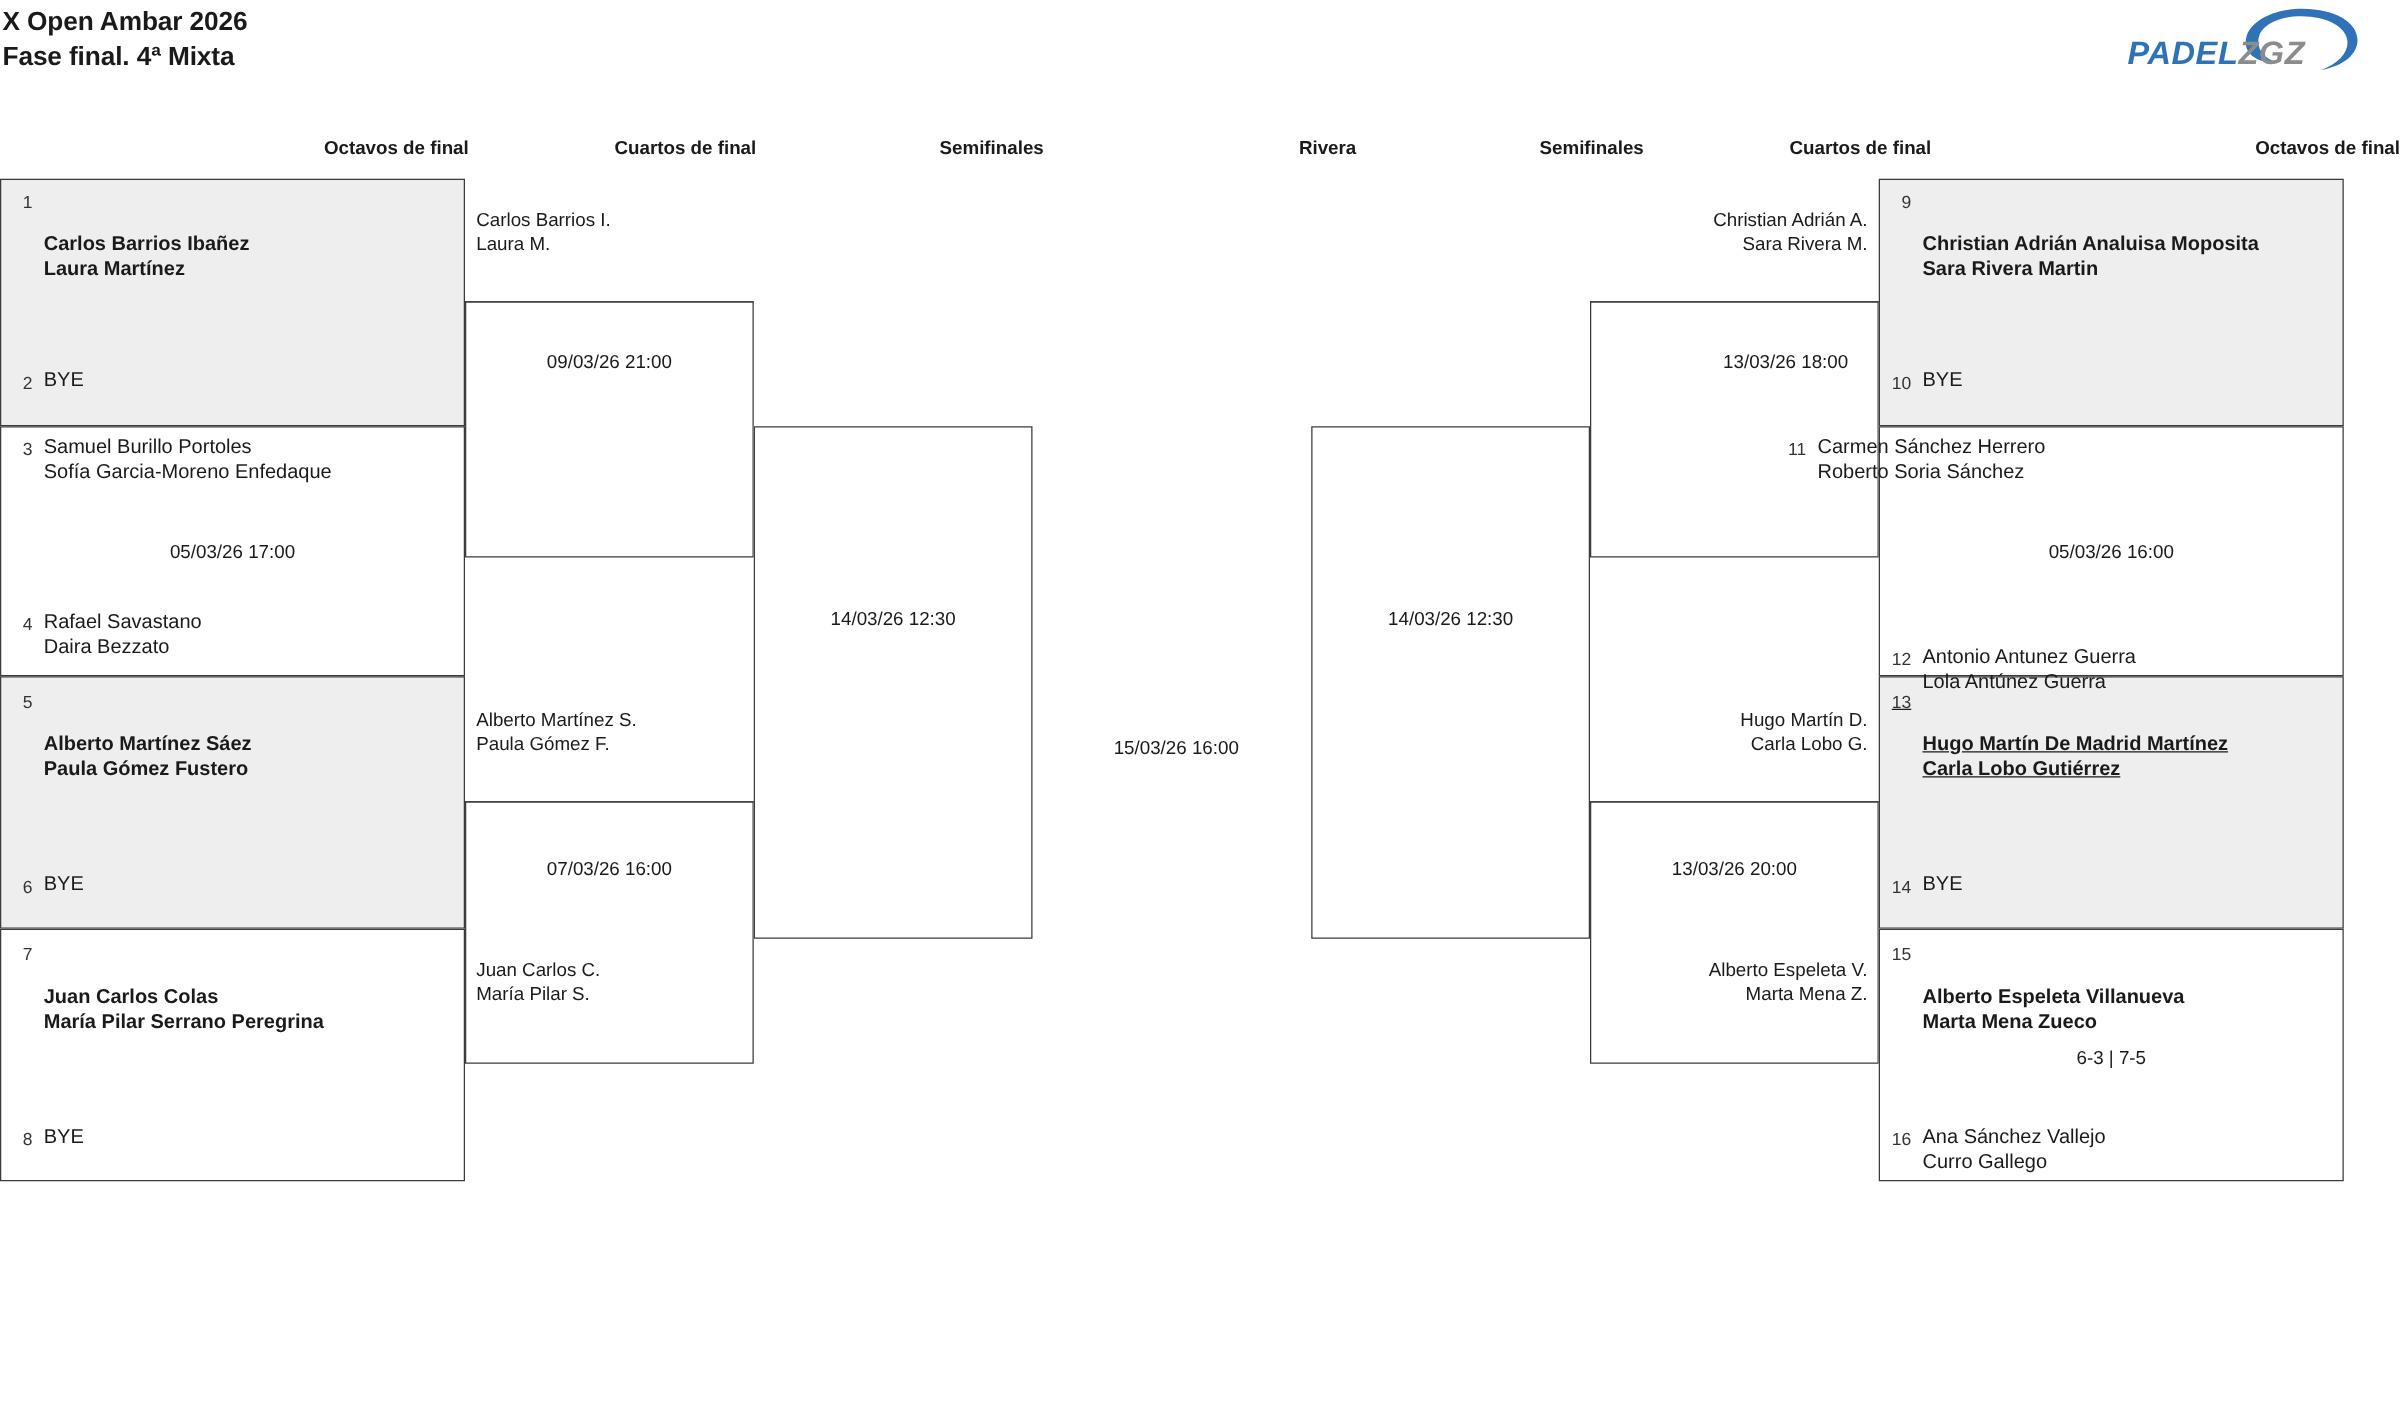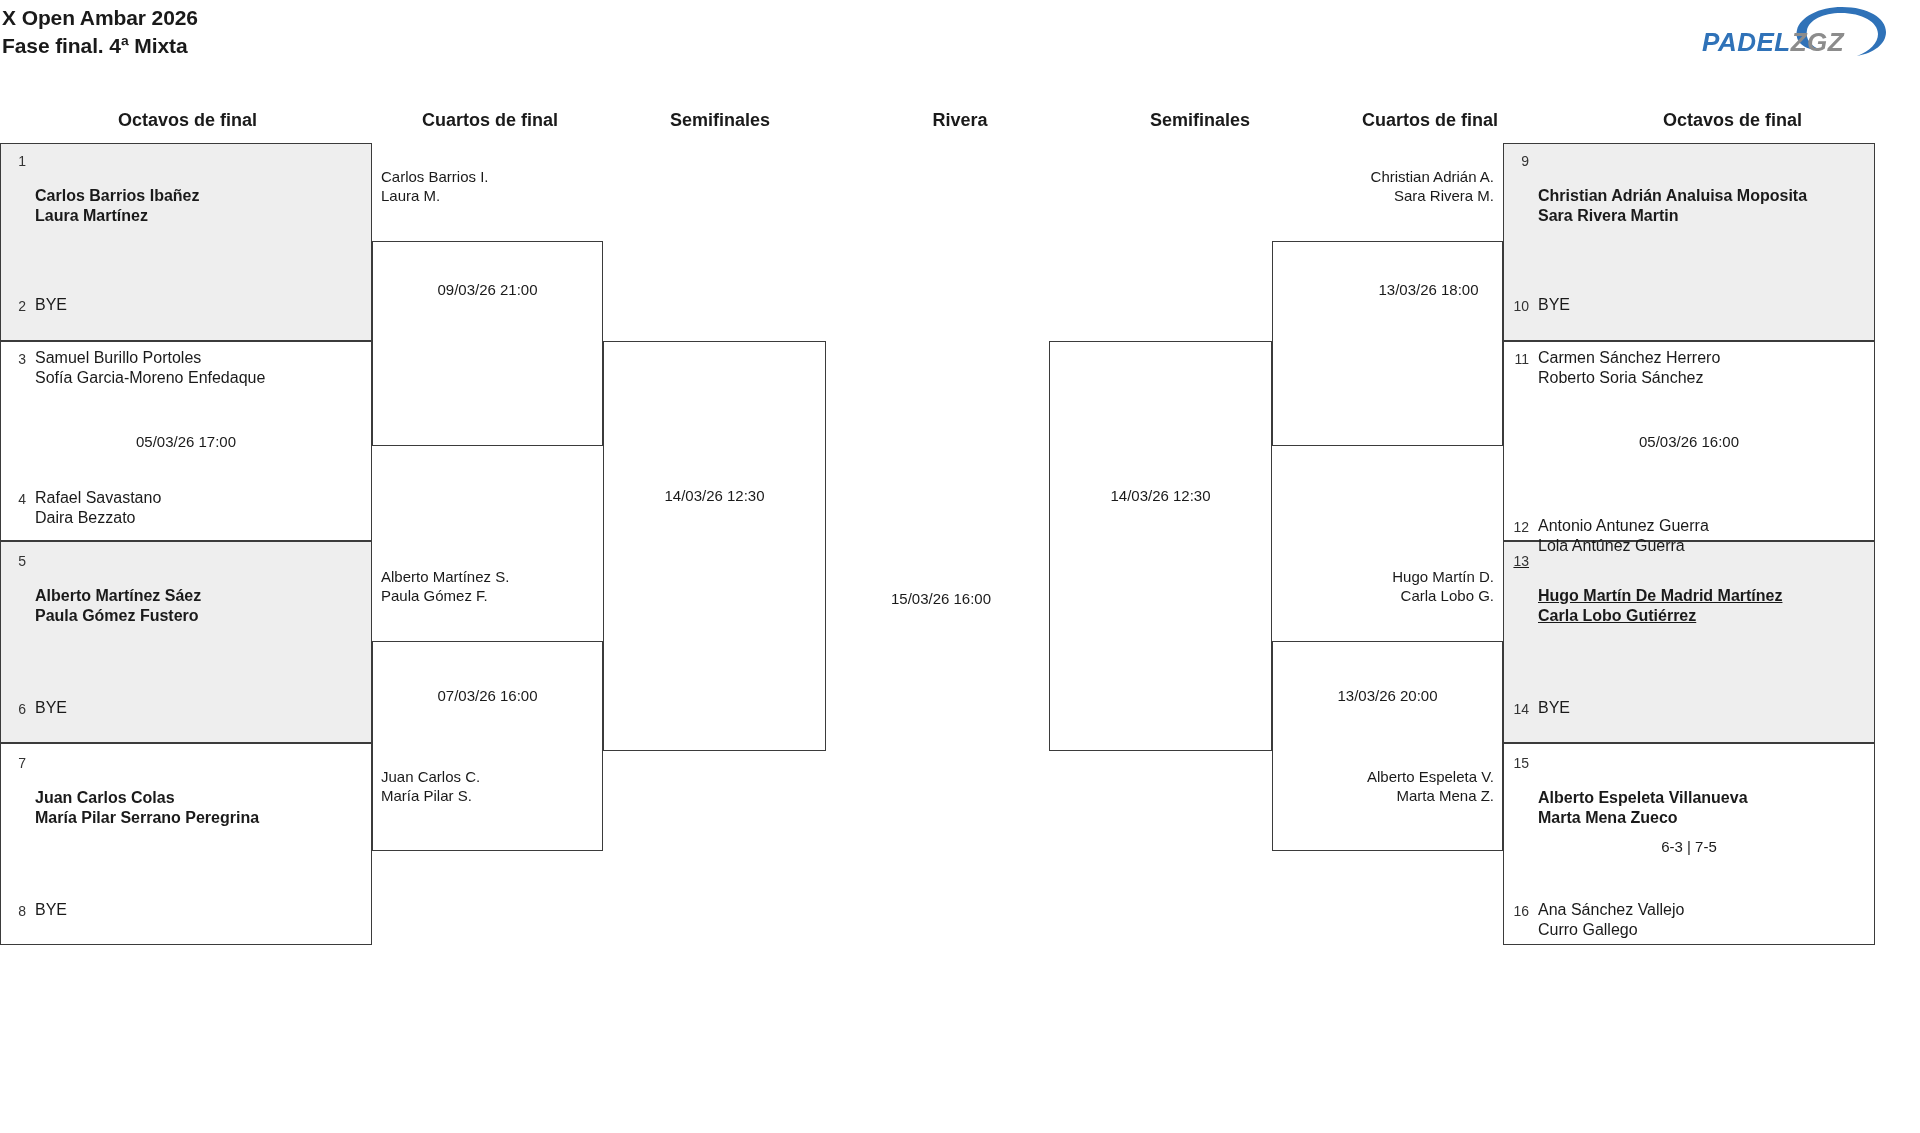--- a/index.html
+++ b/index.html
@@ -45,23 +45,23 @@
     font-style: italic;
     letter-spacing: 0.5px;
     white-space: nowrap;
   }
   #logo .logo-padel { color: #2f72b8; }
   #logo .logo-zgz { color: #8c8c8c; }
 
   
   .round-header {
     position: absolute;
-    font-size: 18px;
+    font-size: 15px;
     font-weight: bold;
-    text-align: center;
+    text-align: right;
     top: 110px;
     white-space: nowrap;
   }
 
   
   .box {
     position: absolute;
     box-sizing: border-box;
     border: 1px solid #3b3b3b;
     background: #ffffff;
@@ -281,21 +281,21 @@
     <span class="ln">Christian Adrián Analuisa Moposita</span>
     <span class="ln">Sara Rivera Martin</span>
   </span>
 </div>
 <div class="slot" style="left:1503px; top:295px; width:372px;">
   <span class="seed">10</span>
   <span class="names">
     <span class="ln">BYE</span>
   </span>
 </div>
-<div class="slot" style="left:1503px; top:348px; width:344px;">
+<div class="slot" style="left:1419px; top:348px; width:344px;">
   <span class="seed">11</span>
   <span class="names">
     <span class="ln">Carmen Sánchez Herrero</span>
     <span class="ln">Roberto Soria Sánchez</span>
   </span>
 </div>
 <div class="slot" style="left:1503px; top:516px; width:372px;">
   <span class="seed">12</span>
   <span class="names">
     <span class="ln">Antonio Antunez Guerra</span>

